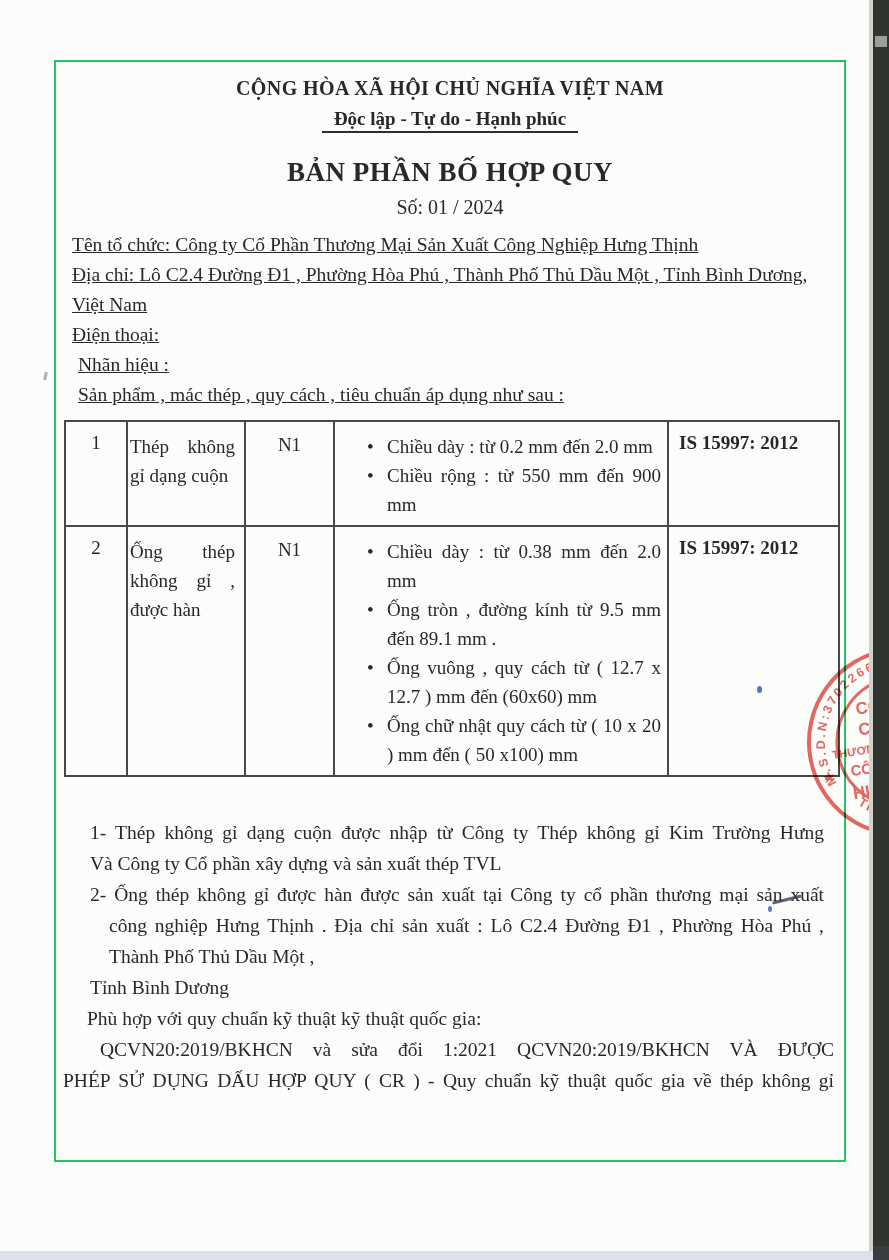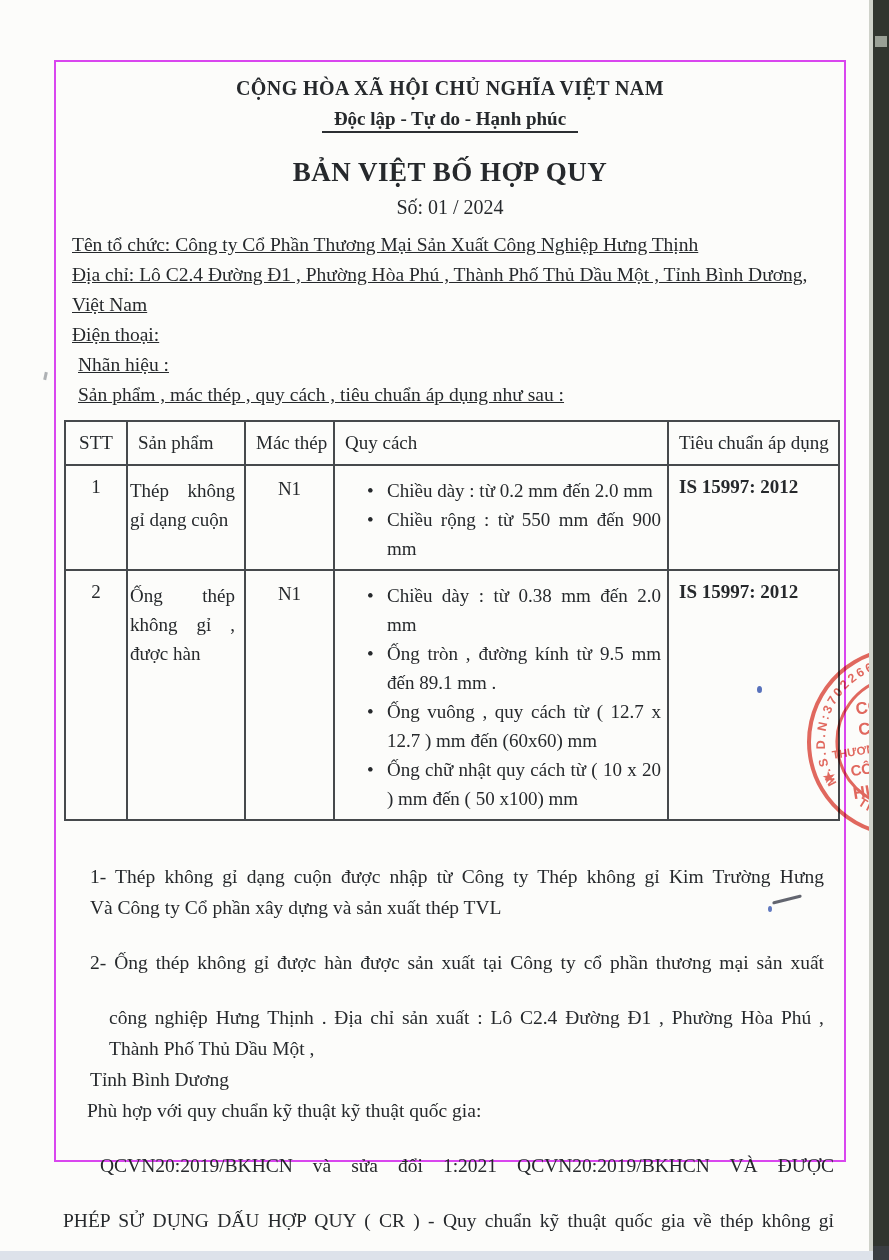--- a/index.html
+++ b/index.html
@@ -9,21 +9,21 @@
 
   
   .edge-right       { position:absolute; right:0; top:0; width:16px; height:1260px; background:#31352f; z-index:20; }
   .edge-right-light { position:absolute; right:16px; top:0; width:4px; height:1260px; background:#cfd2ca; z-index:20; }
   .edge-notch       { position:absolute; right:2px; top:36px; width:12px; height:11px; background:#9aa096; z-index:21; }
   .edge-bottom      { position:absolute; left:0; bottom:0; width:873px; height:9px; background:#dde2ea; z-index:20; }
   .edge-corner      { position:absolute; right:0; bottom:0; width:16px; height:14px; background:#3a3e42; z-index:22; }
 
   
   .content { position:absolute; left:54px; top:60px; width:792px; height:1102px;
-             border:2px solid #d946ef; color:#26292c; padding-top:14px; }
+             border:2px solid #22c55e; color:#26292c; padding-top:14px; }
 
   .national   { text-align:center; font-size:20px; font-weight:bold; letter-spacing:.4px; line-height:24px; }
   .motto      { text-align:center; margin-top:6px; line-height:25px; }
   .motto span { font-size:19px; font-weight:bold; border-bottom:2px solid #2c2f32; padding:0 12px 2px; }
   .doc-title  { text-align:center; font-size:27px; font-weight:bold; letter-spacing:.5px; margin-top:24px; line-height:32px; }
   .doc-number { text-align:center; font-size:20px; margin-top:6px; line-height:26px; }
 
   .info       { margin:10px 16px 0 16px; font-size:19.5px; }
   .info p     { line-height:30px;text-decoration:underline; }
   .ind6       { margin-left:6px; }
@@ -38,21 +38,21 @@
   td.grade   { padding-top:12px; }
   td.specs   { padding-left:24px; padding-right:6px; }
   td.std     { padding-left:10px;font-weight:bold; }
   .spec { display:flex; line-height:29px; }
   .dot  { width:28px; flex:0 0 28px; padding-left:8px; }
   .dot::before { content:"\2022"; font-size:19px; }
   .txt  { width:276px; text-align:justify; }
 
   .notes { margin:40px 20px 0 34px; font-size:19.5px; }
   .notes div { line-height:31px; }
-  .jl   { text-align:justify; text-align-last:justify;margin-top:24px; }
+  .jl   { text-align:justify; text-align-last:justify; }
   .cont { margin-left:19px; }
   .intro{ margin-left:-3px; }
   .conform { margin-left:-27px; margin-right:-10px; margin-top:0; }
   .conform .l1 { text-indent:37px; }
 
   
   .stamp { position:absolute; left:792px; top:630px; width:224px; height:224px; z-index:5;
            opacity:.88; mix-blend-mode:multiply; }
   .stamp text { font-family:"Liberation Sans", sans-serif; font-weight:bold; }
 
@@ -67,47 +67,40 @@
 <body>
 
 <div class="page">
 
   <div class="content">
 
     <div class="national">CỘNG HÒA XÃ HỘI CHỦ NGHĨA VIỆT NAM</div>
     <div class="motto">
       <span>Độc lập - Tự do - Hạnh phúc</span>
     </div>
-    <div class="doc-title">BẢN VIỆT BỐ HỢP QUY</div>
+    <div class="doc-title">BẢN PHẦN BỐ HỢP QUY</div>
     <div class="doc-number">Số: 01 / 2024</div>
 
     <div class="info">
       <p>Tên tổ chức: Công ty Cổ Phần Thương Mại Sản Xuất Công Nghiệp Hưng Thịnh</p>
       <p>Địa chỉ: Lô C2.4 Đường Đ1 , Phường Hòa Phú , Thành Phố Thủ Dầu Một , Tỉnh Bình Dương, Việt Nam</p>
       <p>Điện thoại:</p>
       <p class="ind6">Nhãn hiệu :</p>
       <p class="ind6">Sản phẩm , mác thép , quy cách , tiêu chuẩn áp dụng như sau :</p>
     </div>
 
     <table class="spec-table">
       <colgroup>
         <col style="width:62px">
           <col style="width:118px">
           <col style="width:89px">
           <col style="width:334px">
           <col style="width:171px">
       </colgroup>
       <tbody>
-          <tr>
-        <th class="c">STT</th>
-        <th>Sản phẩm</th>
-        <th>Mác thép</th>
-        <th>Quy cách</th>
-        <th>Tiêu chuẩn áp dụng</th>
-      </tr>
       <tr>
         <td class="c">1</td>
         <td class="product">Thép không gỉ dạng cuộn</td>
         <td class="c grade">N1</td>
         <td class="specs">
           <div class="spec">
                 <span class="dot"></span>
                 <span class="txt">Chiều dày : từ 0.2 mm đến 2.0 mm</span>
               </div>
           <div class="spec">

